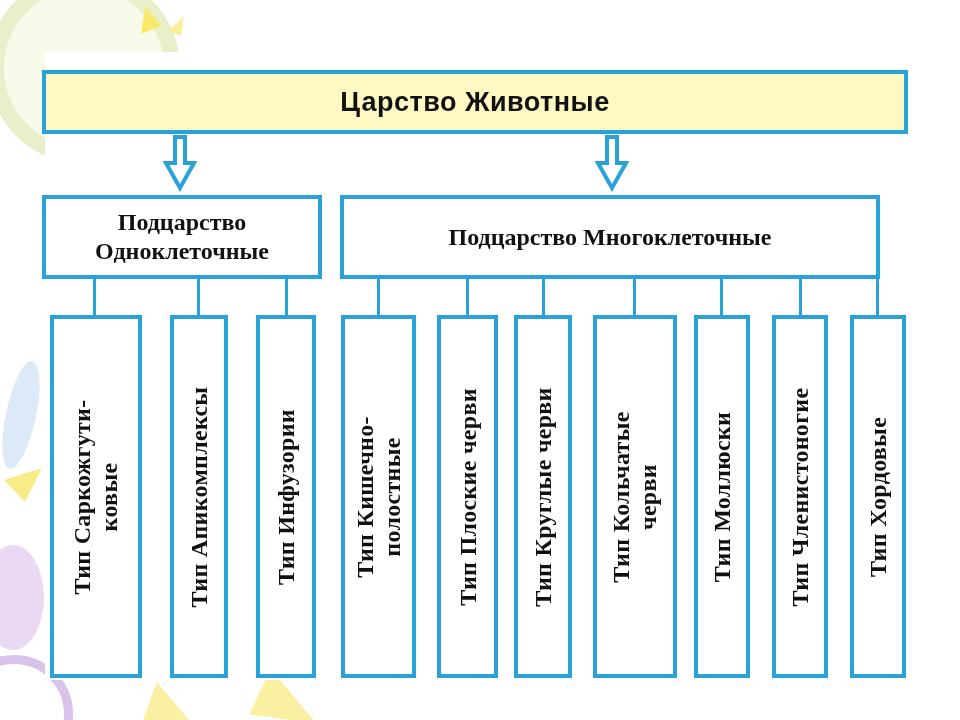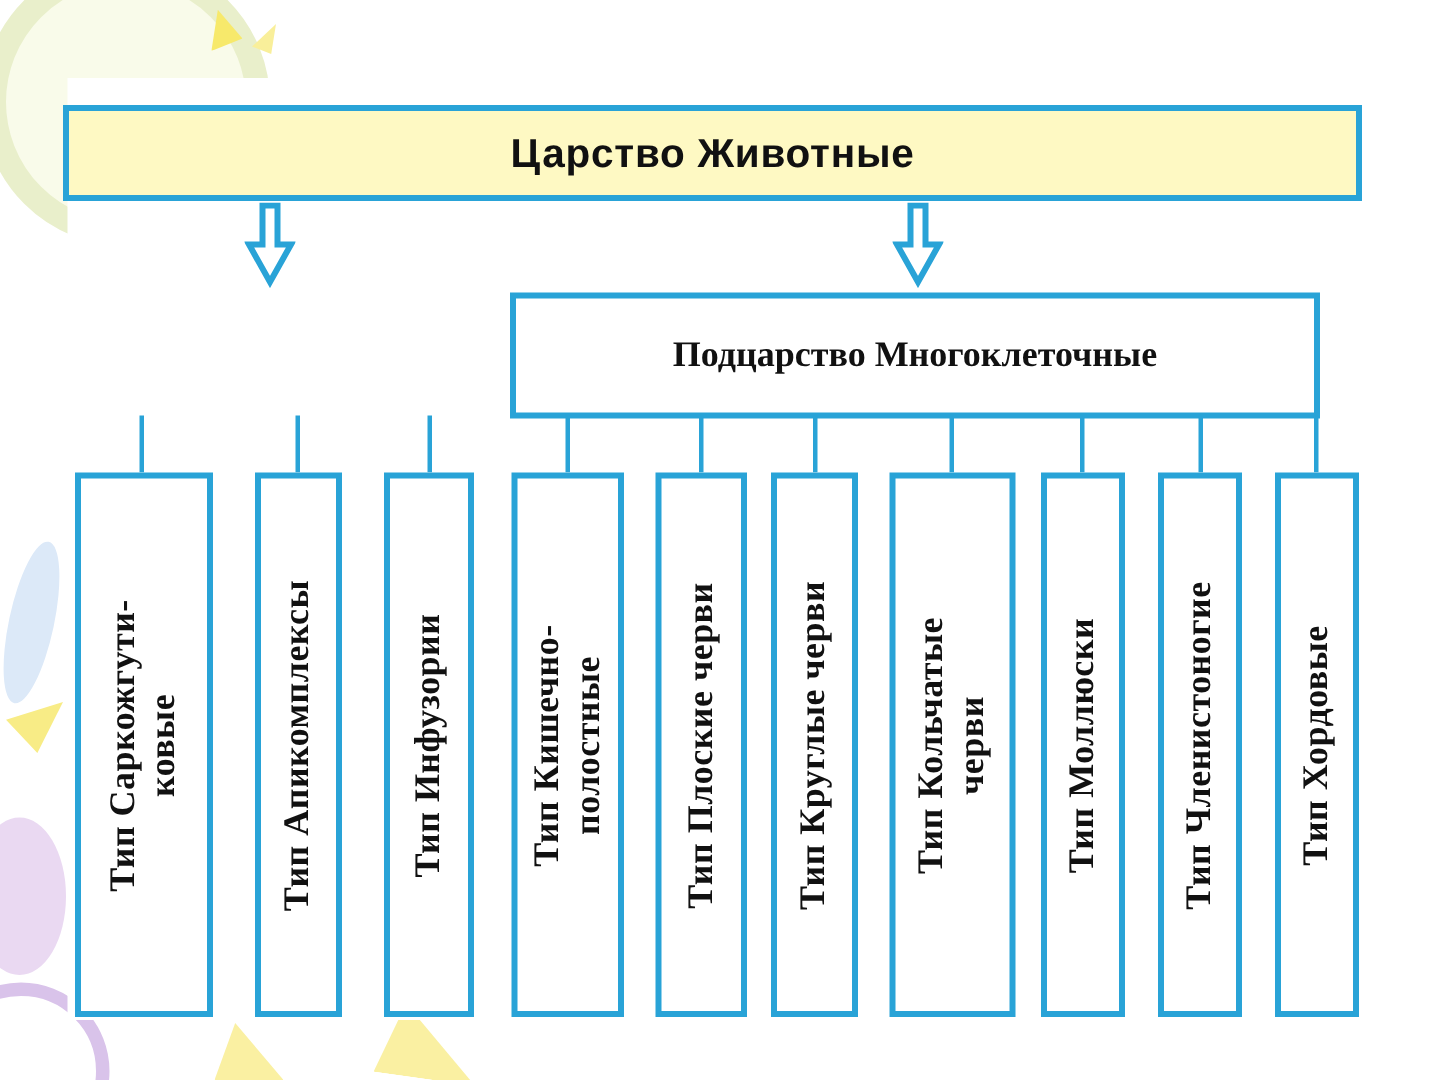--- a/index.html
+++ b/index.html
@@ -114,20 +114,26 @@
     <span>Царство Животные</span>
   </div>
 
   <svg class="arrow arrow1" width="34" height="57" viewBox="0 0 34 57">
     <path d="M12 2 L22 2 L22 28 L31 28 L17 53 L3 28 L12 28 Z" fill="#ffffff" stroke="#29a3d7" stroke-width="4" stroke-linejoin="miter"></path>
   </svg>
   <svg class="arrow arrow2" width="34" height="57" viewBox="0 0 34 57">
     <path d="M12 2 L22 2 L22 28 L31 28 L17 53 L3 28 L12 28 Z" fill="#ffffff" stroke="#29a3d7" stroke-width="4" stroke-linejoin="miter"></path>
   </svg>
 
+  <div class="box sub1">
+    <div class="subtext">
+      <span>Подцарство</span>
+      <span>Одноклеточные</span>
+    </div>
+  </div>
   <div class="box sub2">
     <div class="subtext">
       <span>Подцарство Многоклеточные</span>
     </div>
   </div>
 
   <div class="conn c1"></div>
   <div class="conn c2"></div>
   <div class="conn c3"></div>
   <div class="conn c4"></div>

